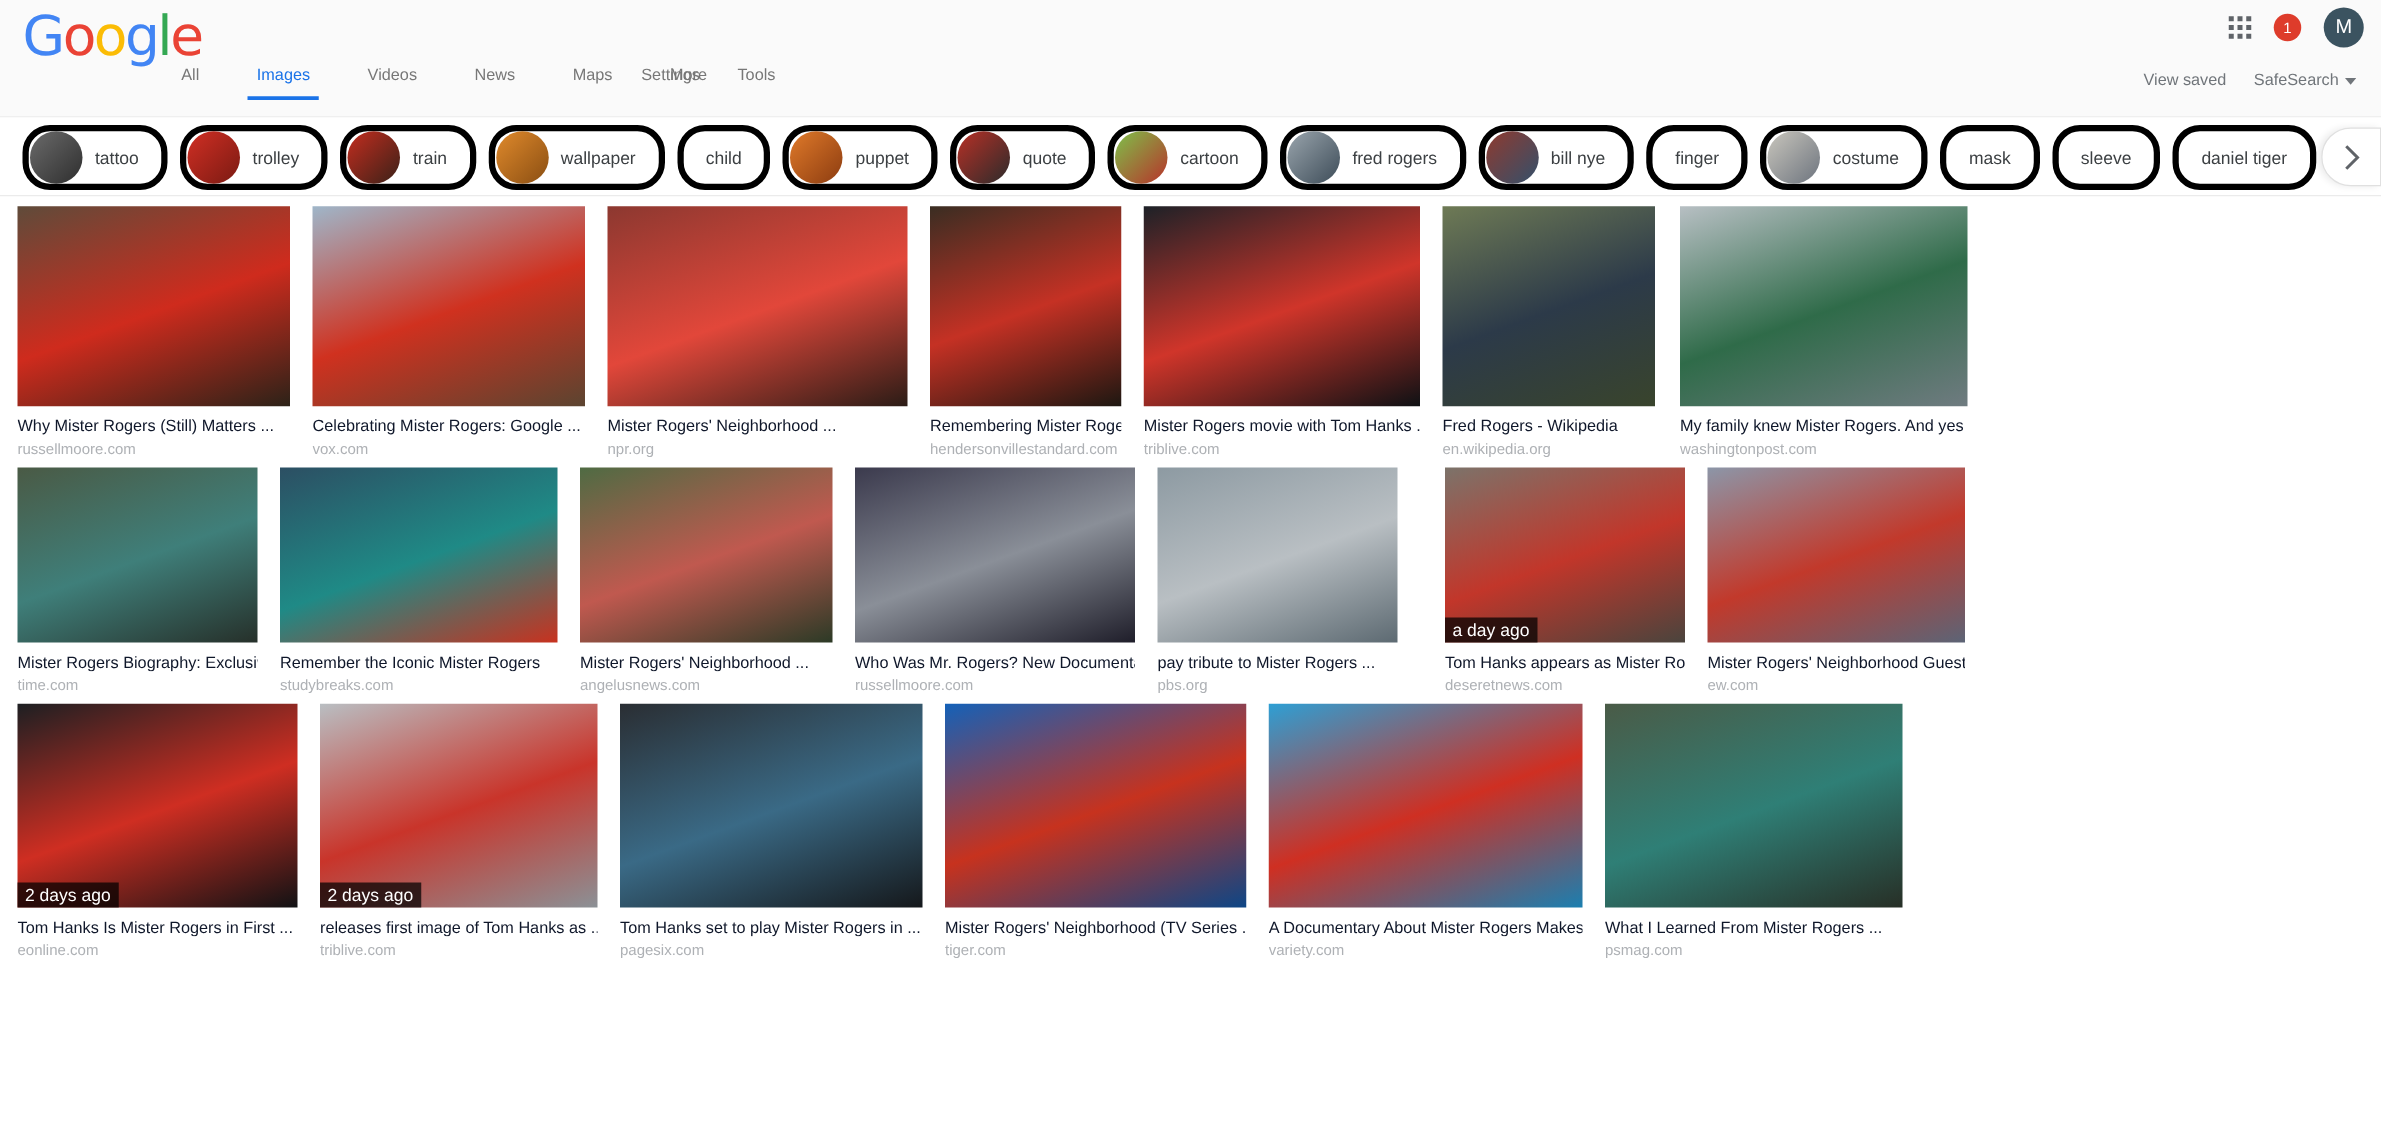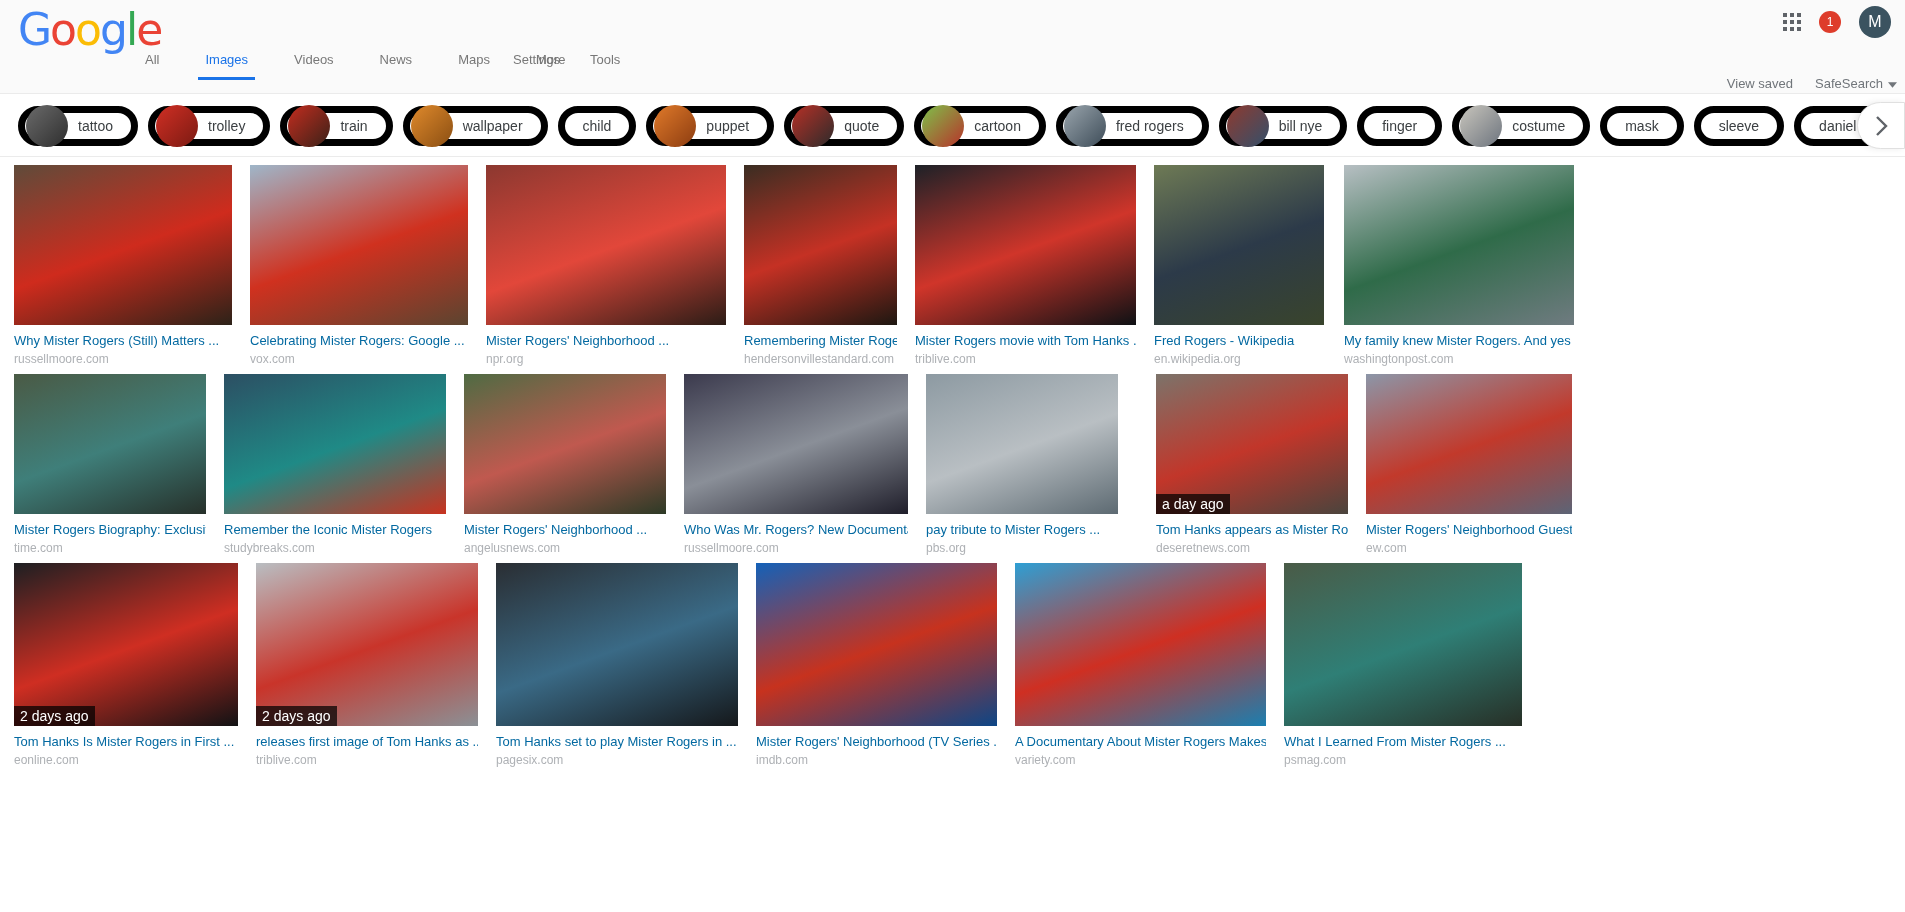--- a/index.html
+++ b/index.html
@@ -114,27 +114,26 @@
     width: 32px; height: 32px;
     border-radius: 50%;
     background: #3b5360;
     color: #fff;
     font-size: 16px;
     display: flex; align-items: center; justify-content: center;
     cursor: pointer;
   }
   .header-right-2 {
     position: absolute;
-    right: 8px; top: 56px;
+    right: 20px; top: 56px;
     display: flex;
     align-items: center;
     gap: 22px;
     font-size: 13px;
     color: #70757a;
-    margin-top: 20px;
   }
   .header-right-2 > div { cursor: pointer; }
 
   
   .chips-bar {
     position: relative;
     height: 63px;
     background: #fff;
     border-bottom: 1px solid #ebebeb;
     overflow: hidden;
@@ -142,22 +141,22 @@
   .chips {
     display: flex;
     align-items: center;
     height: 63px;
     padding-left: 18px;
     gap: 10px;
   }
   .chip {
     display: flex;
     align-items: center;
-    height: 40px;
-    border: 7px solid #000000;
+    height: 52px;
+    border: 5px solid #000000;
     border-radius: 22px;
     background: #fff;
     padding-right: 18px;
     flex: 0 0 auto;
     cursor: pointer;
     white-space: nowrap;
   }
   .chip.no-img { padding-left: 18px; }
   .chip-thumb {
     width: 42px; height: 42px;
@@ -201,21 +200,21 @@
   .badge {
     position: absolute;
     left: 0; bottom: 0;
     background: rgba(0,0,0,.72);
     color: #fff;
     font-size: 14px;
     padding: 2px 6px;
   }
   .cap-title {
     font-size: 13px;
-    color: #0369a1;
+    color: #0f172a;
     margin-top: 8px;
     white-space: nowrap;
     overflow: hidden;
     cursor: pointer;
   }
   .cap-src {
     font-size: 12px;
     color: #aeb1b5;
     margin-top: 4px;
     white-space: nowrap;
@@ -434,21 +433,21 @@
         <div class="cap-src">triblive.com</div>
       </div>
       <div class="tile" style="width: 242px;">
         <div class="thumb" style="width: 242px; height: 163px; background: linear-gradient(160deg, rgb(42, 46, 51) 0%, rgb(58, 106, 134) 52%, rgb(21, 24, 27) 100%);"></div>
         <div class="cap-title">Tom Hanks set to play Mister Rogers in ...</div>
         <div class="cap-src">pagesix.com</div>
       </div>
       <div class="tile" style="width: 241px;">
         <div class="thumb" style="width: 241px; height: 163px; background: linear-gradient(160deg, rgb(20, 97, 184) 0%, rgb(199, 50, 30) 52%, rgb(13, 70, 134) 100%);"></div>
         <div class="cap-title">Mister Rogers' Neighborhood (TV Series ...</div>
-        <div class="cap-src">imdb.com</div>
+        <div class="cap-src">tiger.com</div>
       </div>
       <div class="tile" style="width: 251px;">
         <div class="thumb" style="width: 251px; height: 163px; background: linear-gradient(160deg, rgb(46, 159, 212) 0%, rgb(207, 47, 34) 52%, rgb(27, 127, 176) 100%);"></div>
         <div class="cap-title">A Documentary About Mister Rogers Makes ...</div>
         <div class="cap-src">variety.com</div>
       </div>
       <div class="tile" style="width: 238px;">
         <div class="thumb" style="width: 238px; height: 163px; background: linear-gradient(160deg, rgb(74, 91, 71) 0%, rgb(47, 127, 118) 52%, rgb(39, 47, 38) 100%);"></div>
         <div class="cap-title">What I Learned From Mister Rogers ...</div>
         <div class="cap-src">psmag.com</div>

